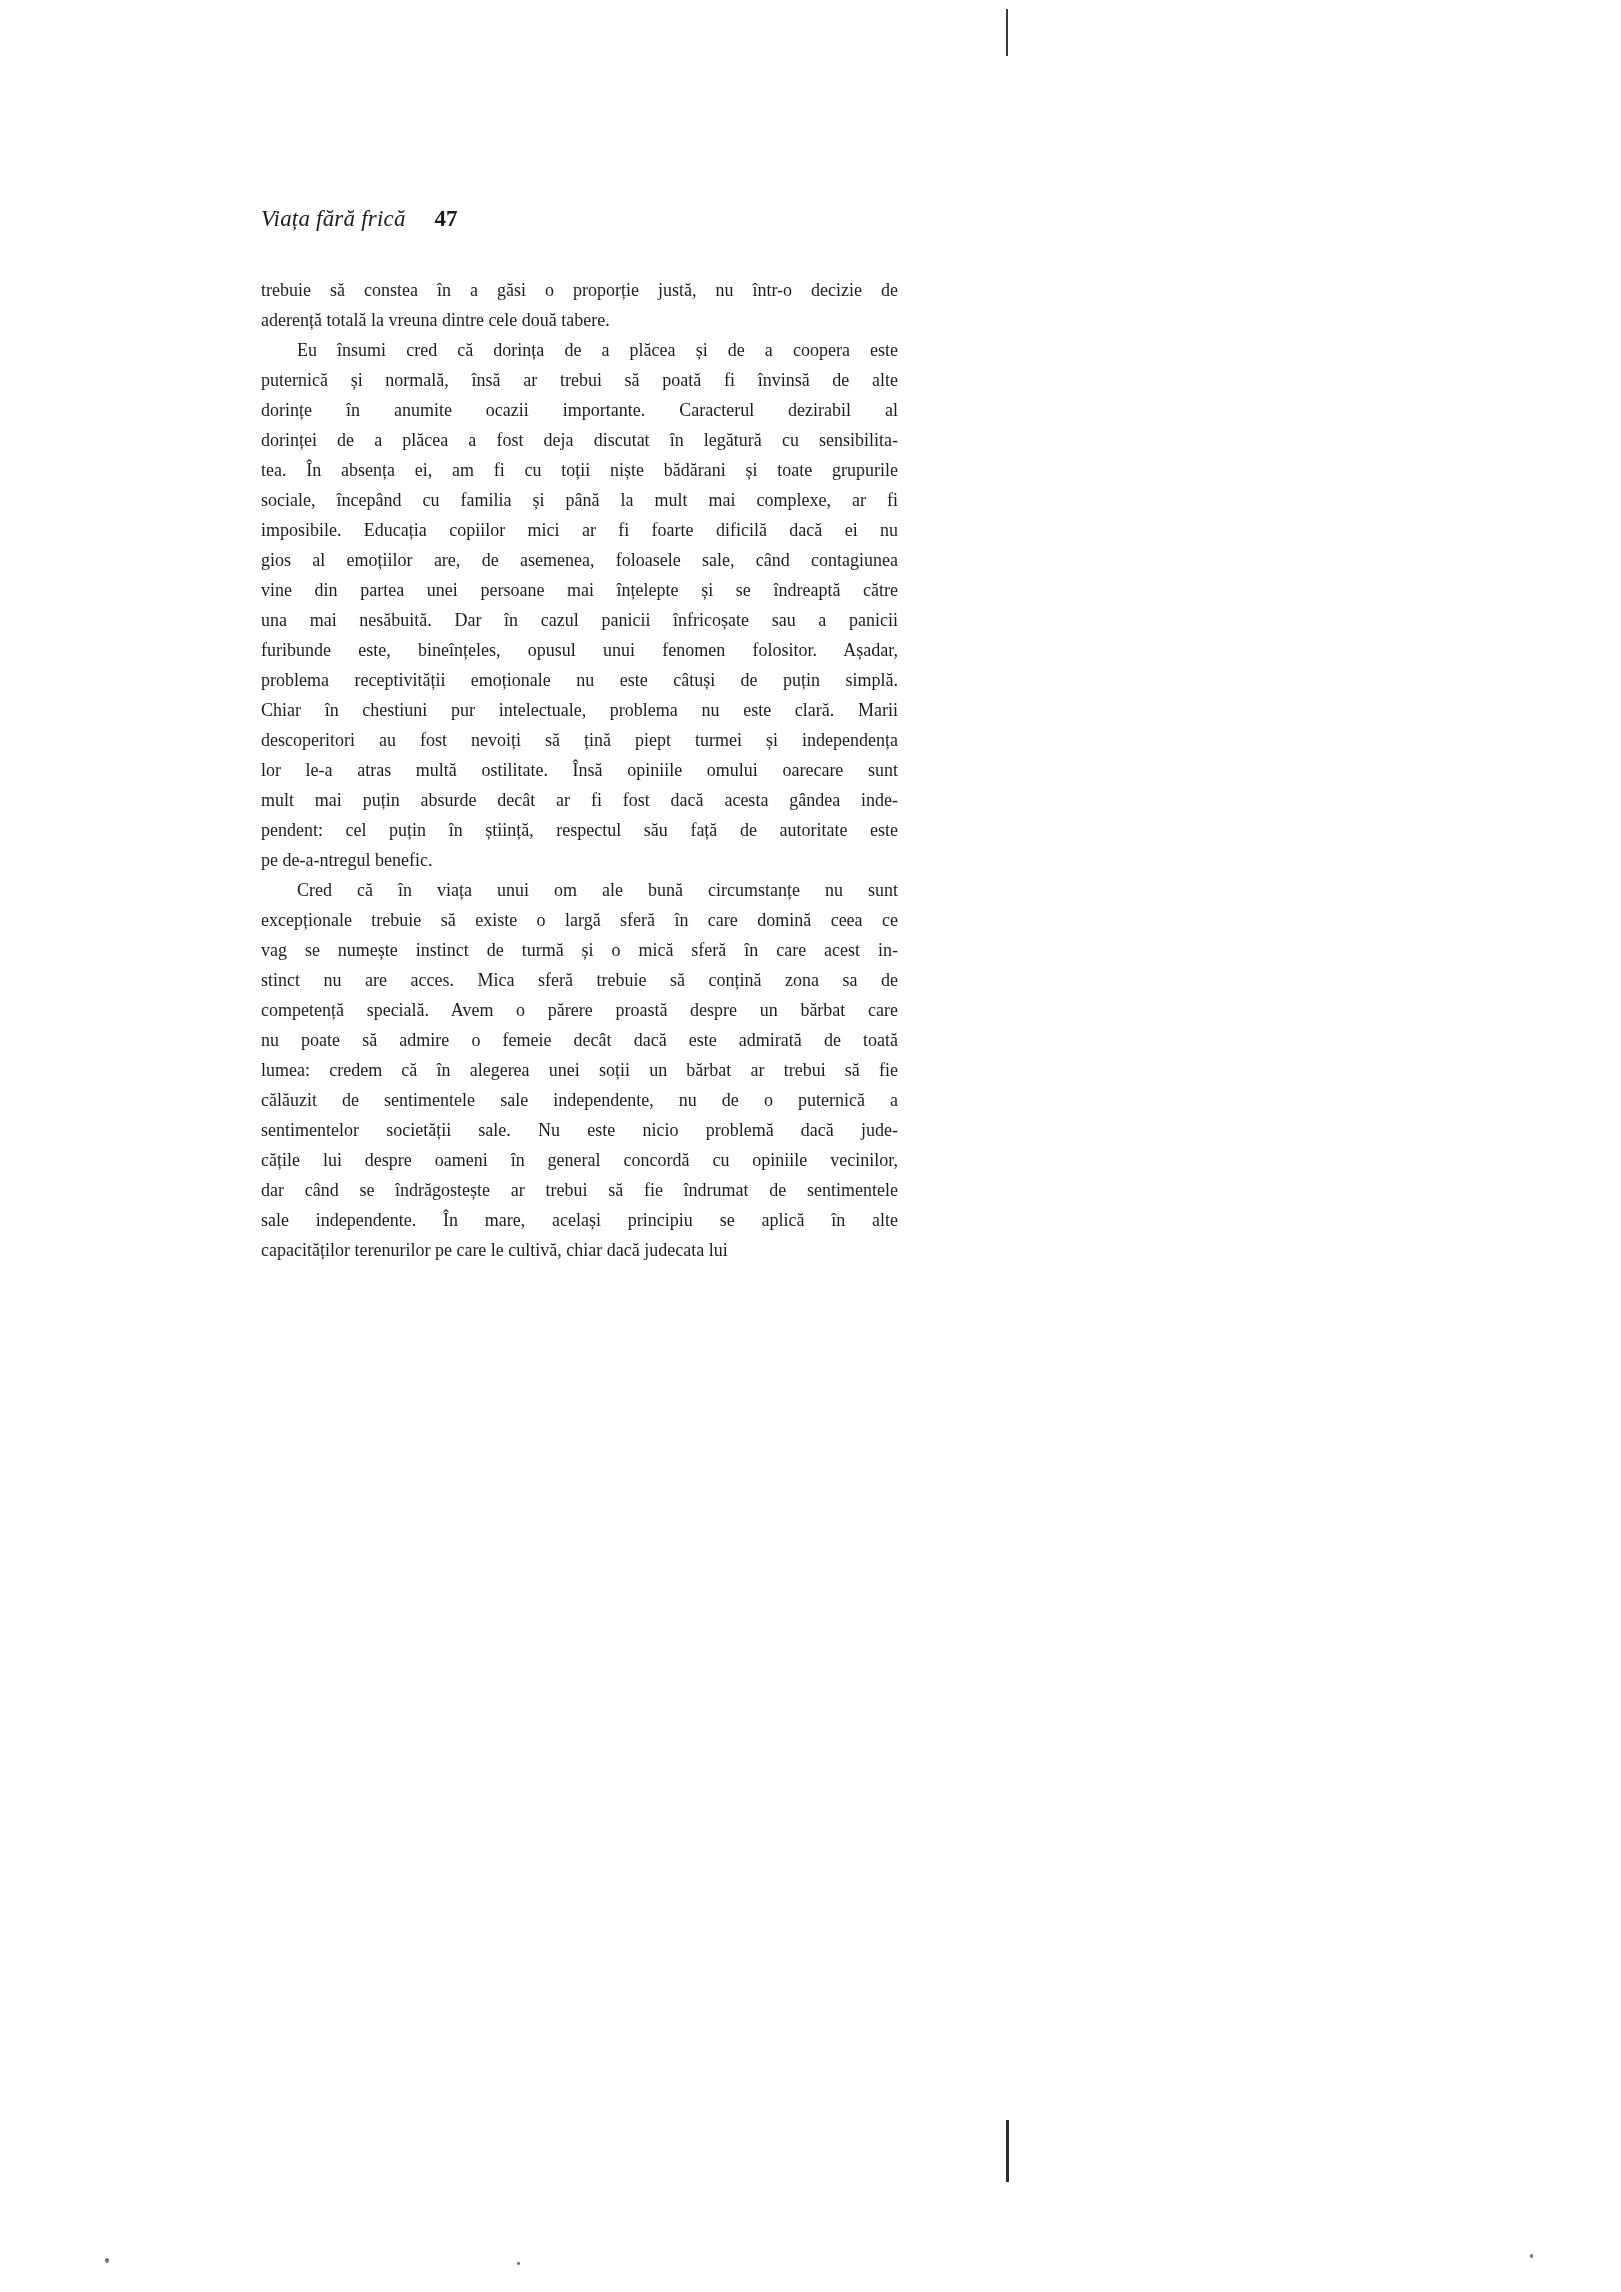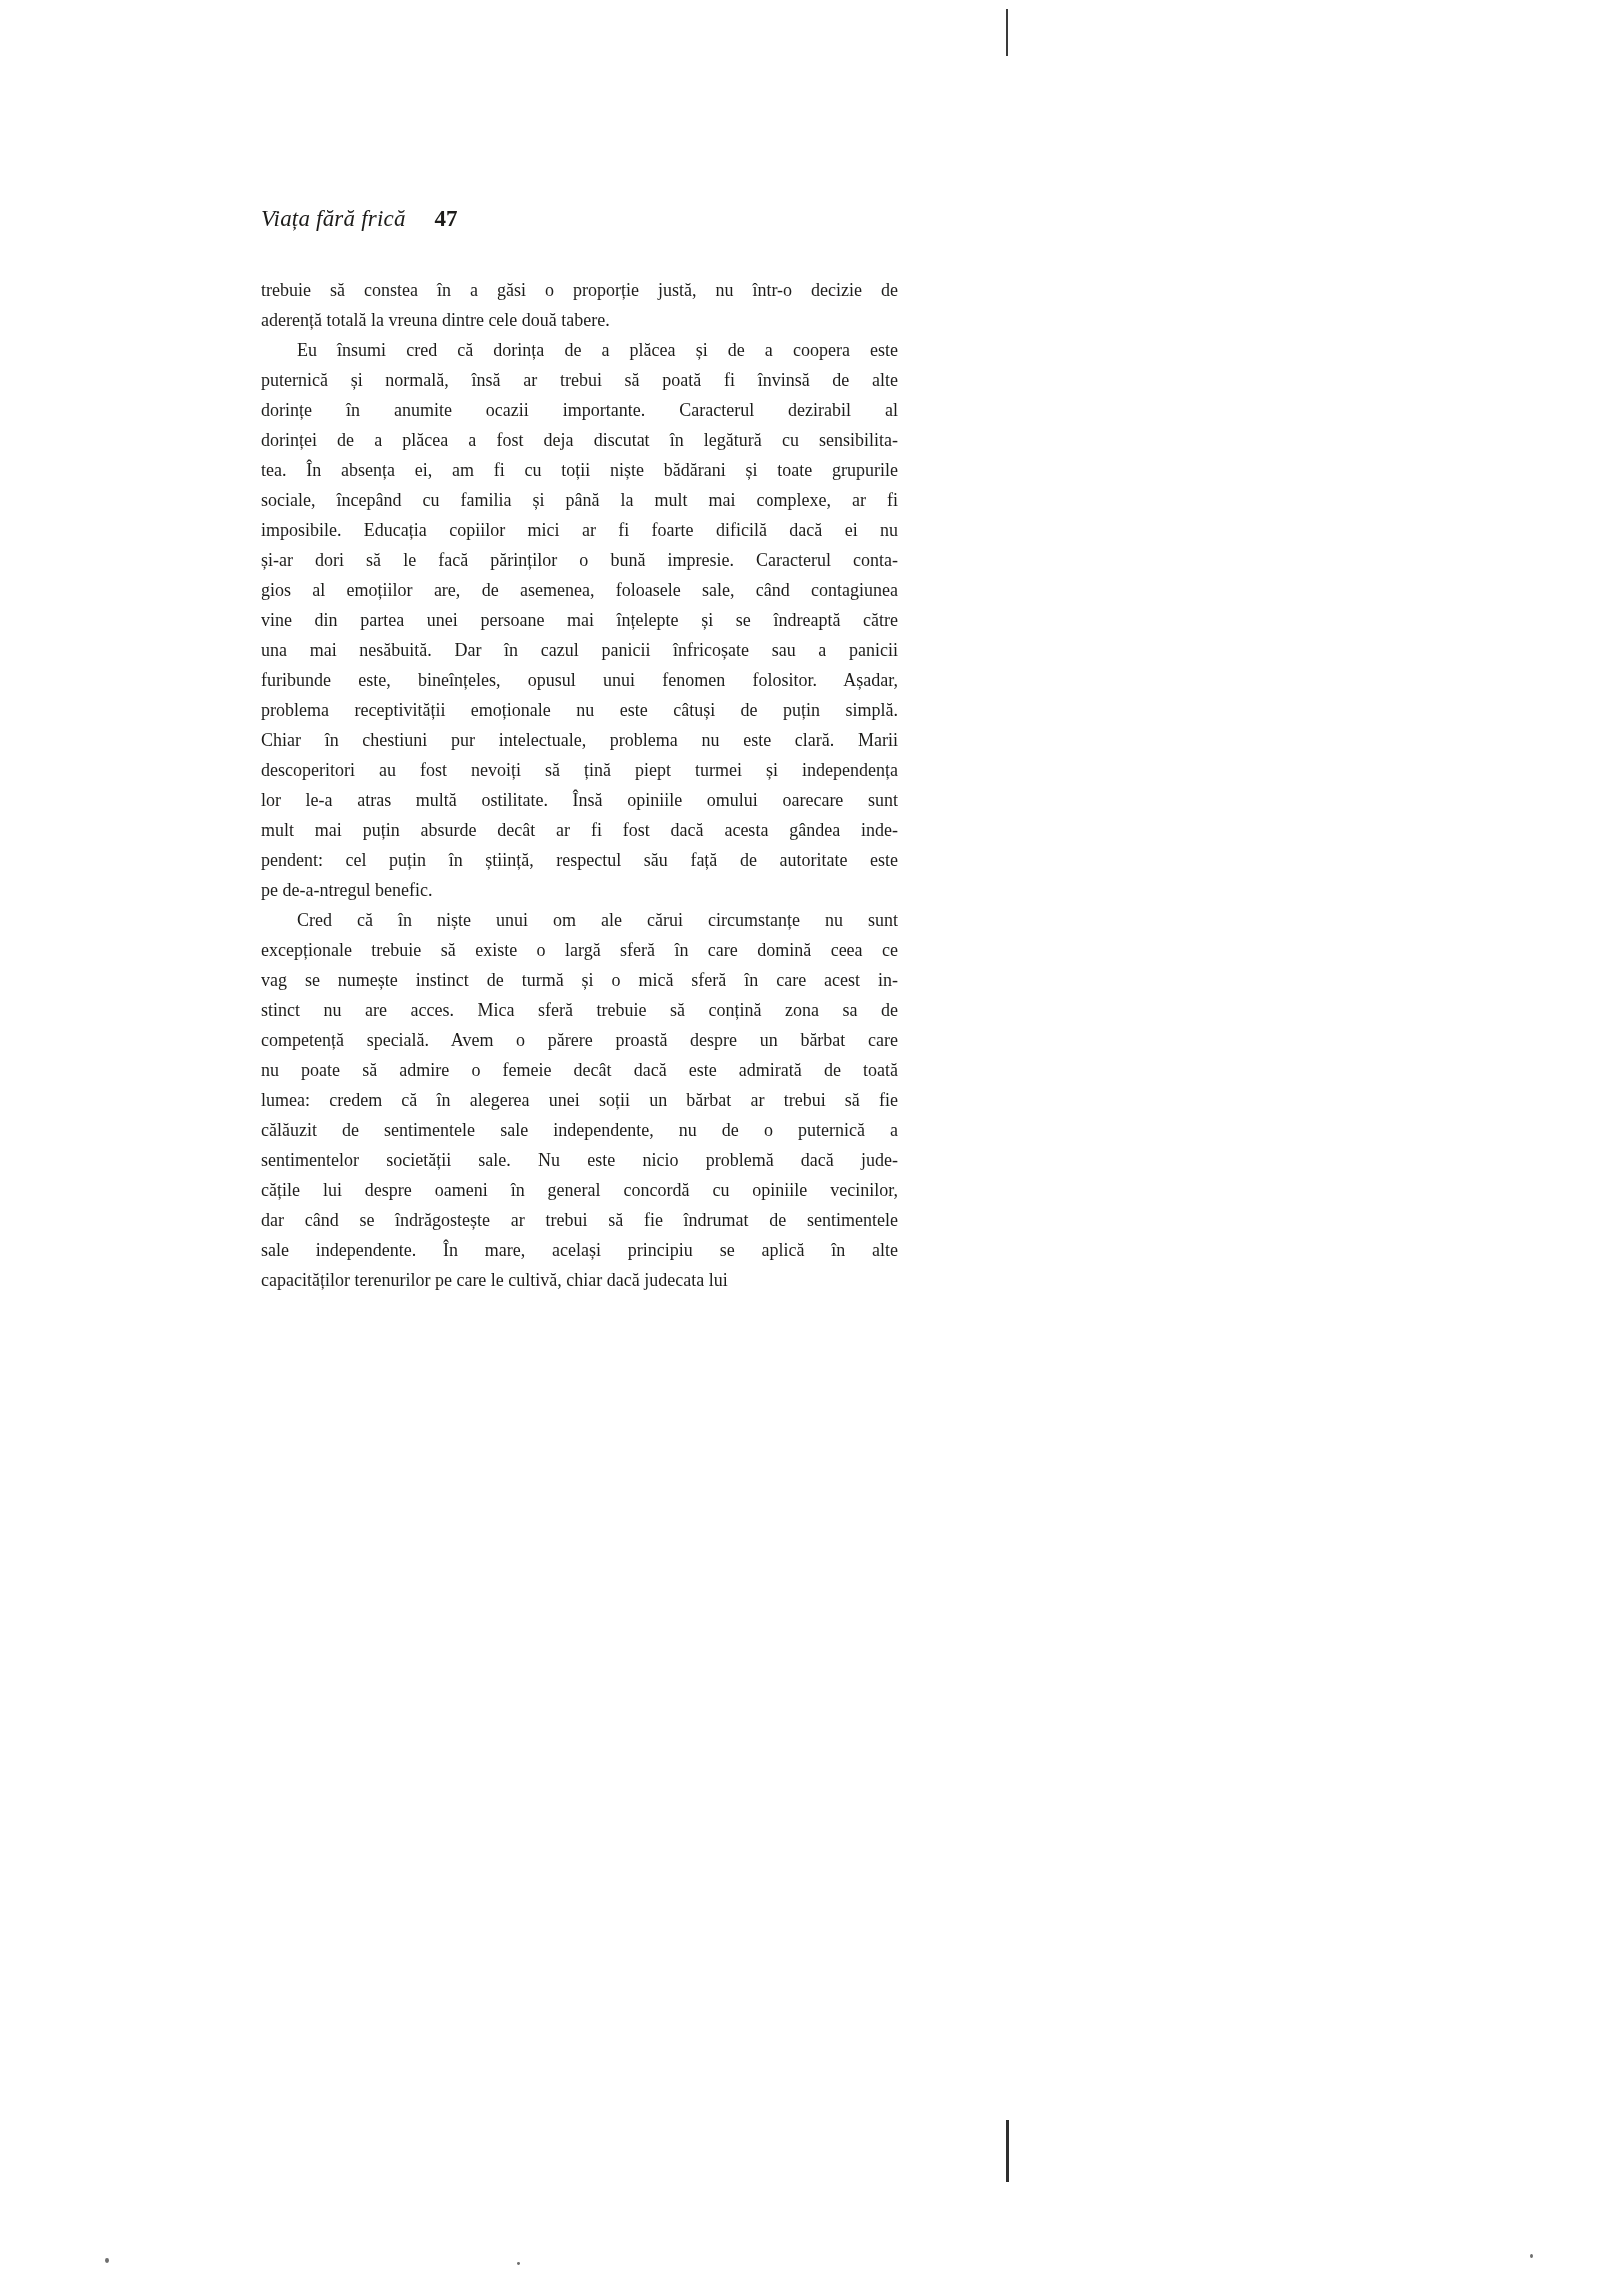--- a/index.html
+++ b/index.html
@@ -60,35 +60,34 @@
       <div class="line last">aderență totală la vreuna dintre cele două tabere.</div>
     </div>
     <div class="paragraph">
       <div class="line indented">Eu însumi cred că dorința de a plăcea și de a coopera este</div>
       <div class="line">puternică și normală, însă ar trebui să poată fi învinsă de alte</div>
       <div class="line">dorințe în anumite ocazii importante. Caracterul dezirabil al</div>
       <div class="line">dorinței de a plăcea a fost deja discutat în legătură cu sensibilita-</div>
       <div class="line">tea. În absența ei, am fi cu toții niște bădărani și toate grupurile</div>
       <div class="line">sociale, începând cu familia și până la mult mai complexe, ar fi</div>
       <div class="line">imposibile. Educația copiilor mici ar fi foarte dificilă dacă ei nu</div>
-      <div class="line">și-ar dori să le facă părinților o bună impresie. Caracterul conta-</div>
       <div class="line">gios al emoțiilor are, de asemenea, foloasele sale, când contagiunea</div>
       <div class="line">vine din partea unei persoane mai înțelepte și se îndreaptă către</div>
       <div class="line">una mai nesăbuită. Dar în cazul panicii înfricoșate sau a panicii</div>
       <div class="line">furibunde este, bineînțeles, opusul unui fenomen folositor. Așadar,</div>
       <div class="line">problema receptivității emoționale nu este câtuși de puțin simplă.</div>
       <div class="line">Chiar în chestiuni pur intelectuale, problema nu este clară. Marii</div>
       <div class="line">descoperitori au fost nevoiți să țină piept turmei și independența</div>
       <div class="line">lor le-a atras multă ostilitate. Însă opiniile omului oarecare sunt</div>
       <div class="line">mult mai puțin absurde decât ar fi fost dacă acesta gândea inde-</div>
       <div class="line">pendent: cel puțin în știință, respectul său față de autoritate este</div>
       <div class="line last">pe de-a-ntregul benefic.</div>
     </div>
     <div class="paragraph">
-      <div class="line indented">Cred că în niște unui om ale cărui circumstanțe nu sunt</div>
+      <div class="line indented">Cred că în viața unui om ale bună circumstanțe nu sunt</div>
       <div class="line">excepționale trebuie să existe o largă sferă în care domină ceea ce</div>
       <div class="line">vag se numește instinct de turmă și o mică sferă în care acest in-</div>
       <div class="line">stinct nu are acces. Mica sferă trebuie să conțină zona sa de</div>
       <div class="line">competență specială. Avem o părere proastă despre un bărbat care</div>
       <div class="line">nu poate să admire o femeie decât dacă este admirată de toată</div>
       <div class="line">lumea: credem că în alegerea unei soții un bărbat ar trebui să fie</div>
       <div class="line">călăuzit de sentimentele sale independente, nu de o puternică a</div>
       <div class="line">sentimentelor societății sale. Nu este nicio problemă dacă jude-</div>
       <div class="line">cățile lui despre oameni în general concordă cu opiniile vecinilor,</div>
       <div class="line">dar când se îndrăgostește ar trebui să fie îndrumat de sentimentele</div>

